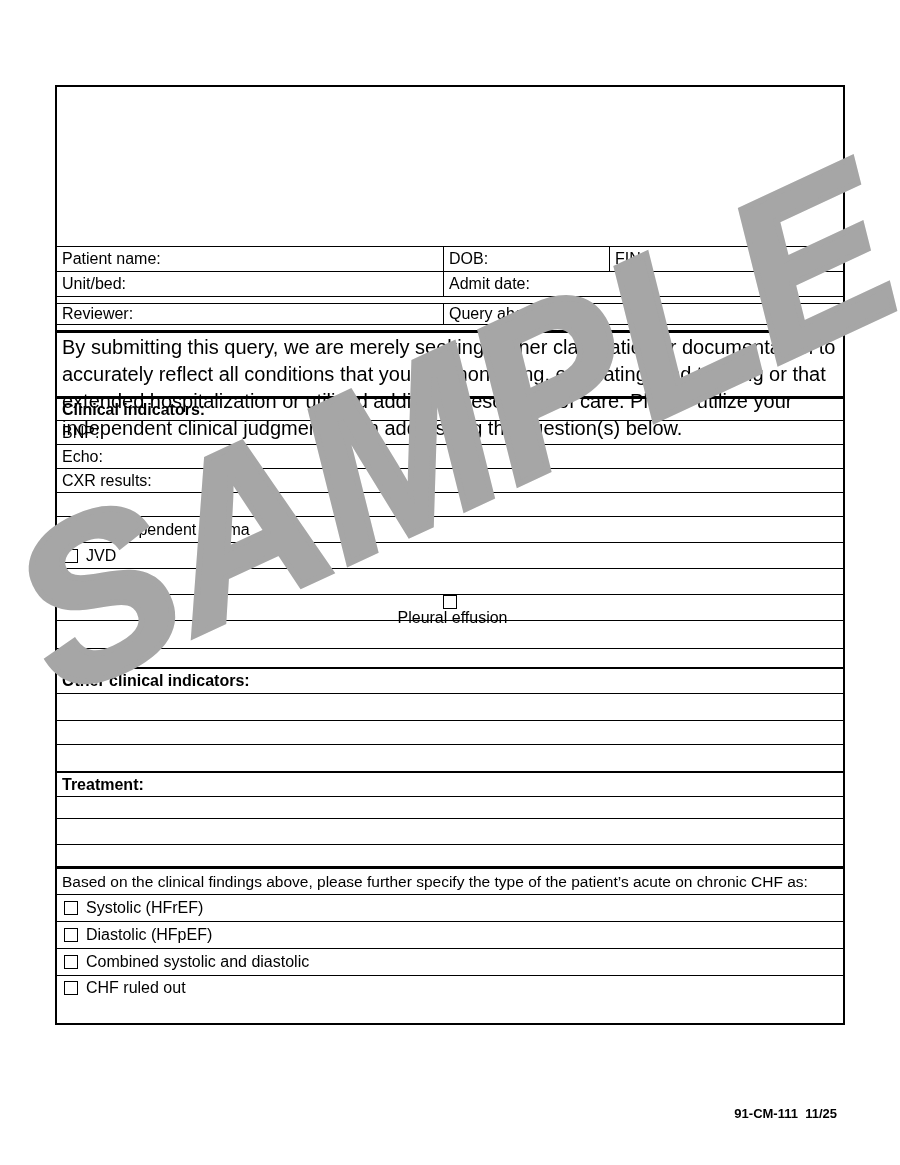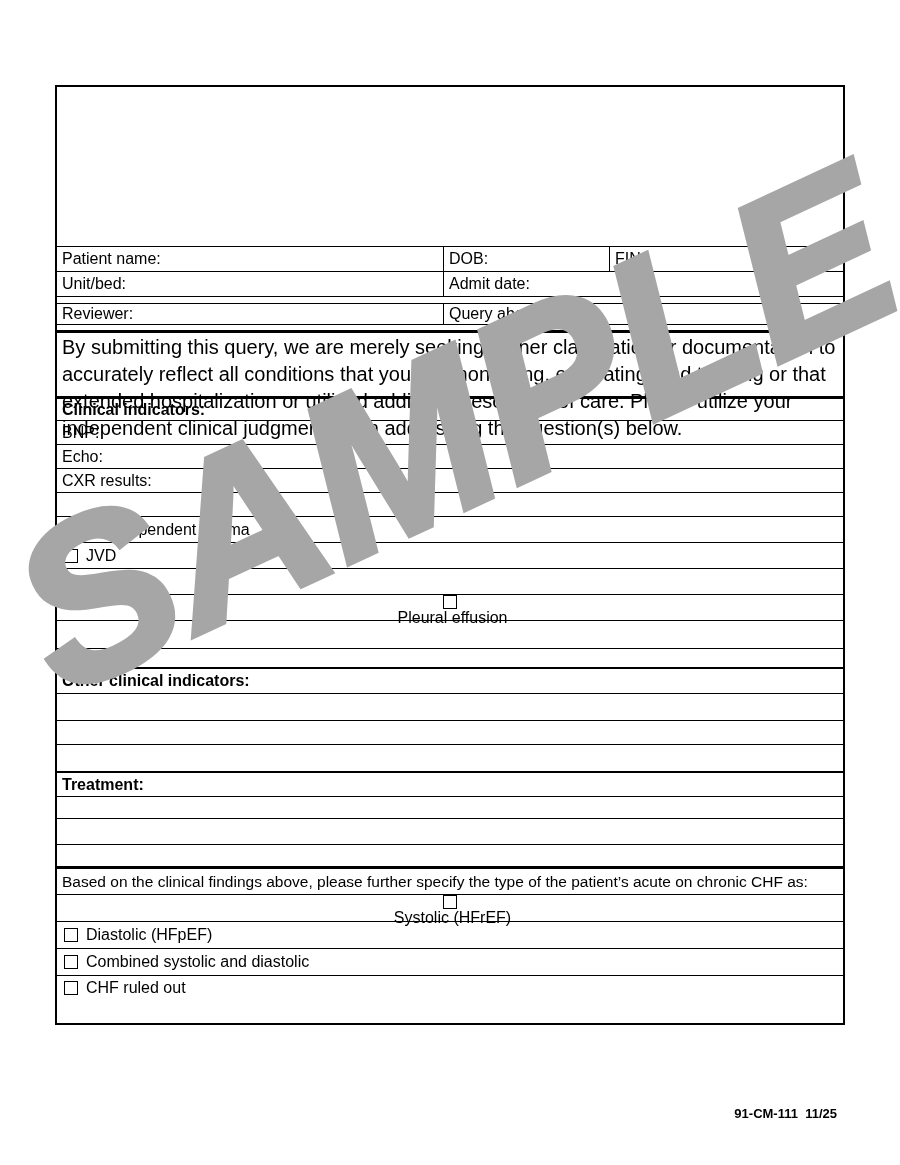--- a/index.html
+++ b/index.html
@@ -137,21 +137,21 @@
     <div class="row t2 padL" style="height:25px;">
       <span class="lbl bold">Treatment:</span>
     </div>
     <div class="row" style="height:22px;"></div>
     <div class="row" style="height:26px;"></div>
     <div class="row" style="height:22px;"></div>
 
     <div class="row t3 padL" style="height:28px;">
       <span class="prompt">Based on the clinical findings above, please further specify the type of the patient’s acute on chronic CHF as:</span>
     </div>
-    <div class="row padL" style="height:27px;flex-direction:column;">
+    <div class="row padL" style="height:27px;">
       <span class="cb"></span>
       <span class="lbl">Systolic (HFrEF)</span>
     </div>
     <div class="row padL" style="height:27px;">
       <span class="cb"></span>
       <span class="lbl">Diastolic (HFpEF)</span>
     </div>
     <div class="row padL" style="height:27px;">
       <span class="cb"></span>
       <span class="lbl">Combined systolic and diastolic</span>

